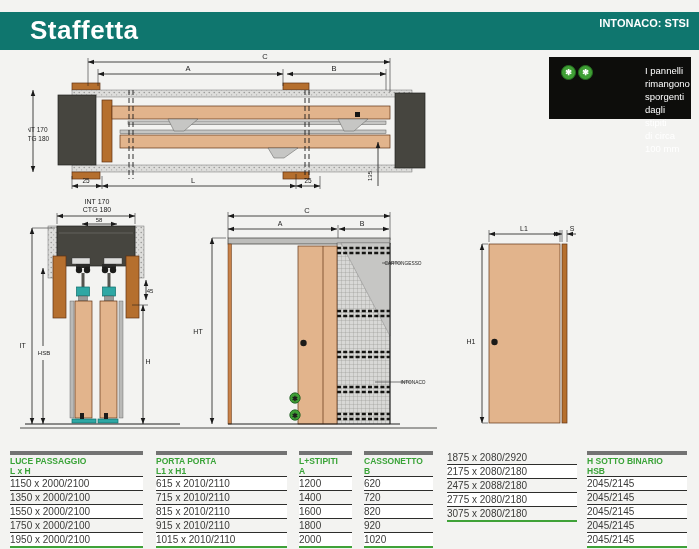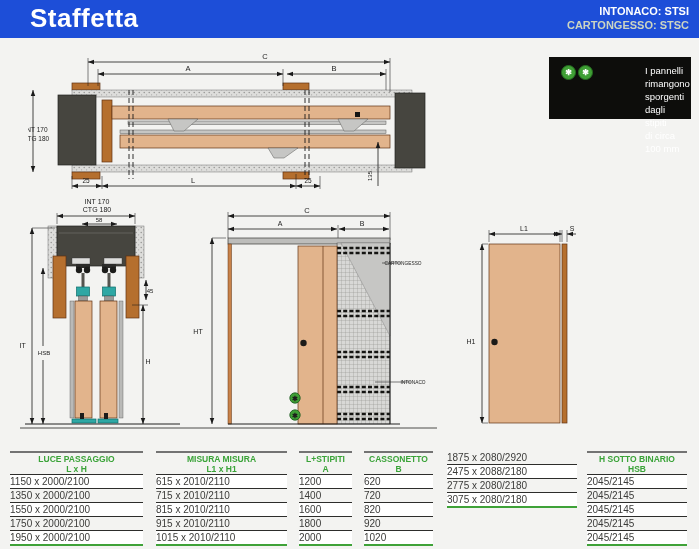--- a/index.html
+++ b/index.html
@@ -1,20 +1,20 @@
 <!DOCTYPE html>
 <html><head>
 <meta charset="utf-8">
 <style>
   html,body{margin:0;padding:0;}
   body{font-family:"Liberation Sans",sans-serif;background:#e9e9e7;}
   .page{position:relative;width:699px;height:549px;background:#f3f3f1;overflow:hidden;}
 
   
-  .topbar{position:absolute;left:0;top:0;width:699px;height:38px;background:#1d4ed8;}
+  .topbar{position:absolute;left:0;top:12px;width:699px;height:38px;background:#0f766e;}
   .topbar .title{position:absolute;left:30px;top:3px;font-size:26px;font-weight:bold;color:#ffffff;letter-spacing:.5px;}
   .topbar .codes{position:absolute;right:10px;top:4px;text-align:right;line-height:14px;}
   .topbar .code1{font-size:11px;font-weight:bold;color:#ffffff;display:block;}
   .topbar .code2{font-size:11px;font-weight:bold;color:#ccd5c2;display:block;}
 
   
   .note{position:absolute;left:549px;top:57px;width:142px;height:62px;background:#0d0d0b;}
   .note .badge{position:absolute;width:13px;height:13px;border-radius:50%;background:#3f9f35;border:1px solid #256b20;
     color:#fff;font-size:8px;line-height:13px;text-align:center;font-weight:bold;}
   .note .b1{left:12px;top:8px;} .note .b2{left:29px;top:8px;}
@@ -30,37 +30,36 @@
   .tan{fill:#e2b48c;stroke:#5f3212;stroke-width:0.7;}
   .brown{fill:#b56f2e;stroke:#5f3212;stroke-width:0.7;}
   .dark{fill:#46453f;stroke:#22221f;stroke-width:0.7;}
   .alu{fill:#c6c6c4;stroke:#5a5a58;stroke-width:0.5;}
   .teal{fill:#2ea7a4;stroke:#0e6f6d;stroke-width:0.7;}
   .band{stroke:#141412;stroke-width:2.4;stroke-dasharray:4,2.2;fill:none;}
 
   
   .spec{position:absolute;left:0;top:451px;width:699px;height:95px;}
   .col{position:absolute;top:0;}
-  .th{border-top:2px solid #737373;border-bottom:1px solid #2d2d2b;height:20px;text-align:center;
+  .th{border-top:4px solid #737373;border-bottom:1px solid #2d2d2b;height:20px;text-align:left;
       color:#3aa338;font-weight:bold;font-size:8.5px;line-height:10px;padding-top:1px;}
   .th span{display:block;}
   .td{height:13px;line-height:13.5px;text-align:left;font-size:10px;color:#3b3b39;border-bottom:1px solid #2d2d2b;}
   .col .td:nth-child(even){background:#ffffff;}
   .col .td:last-child{border-bottom:2px solid #3fa238;}
 </style>
 </head>
 <body>
 
 <div class="page">
 
   <div class="topbar">
     <div class="title">Staffetta</div>
     <div class="codes">
       <span class="code1">INTONACO: STSI</span>
-      <span class="code2">CARTONGESSO: STSC</span>
     </div>
   </div>
 
   <div class="note">
     <span class="badge b1">✱</span>
     <span class="badge b2">✱</span>
     <div class="ntext">
       <span>I pannelli rimangono</span>
       <span>sporgenti dagli stipiti</span>
       <span>di circa 100 mm</span>
@@ -357,21 +356,21 @@
       </div>
       <div class="td">1150 x 2000/2100</div>
       <div class="td">1350 x 2000/2100</div>
       <div class="td">1550 x 2000/2100</div>
       <div class="td">1750 x 2000/2100</div>
       <div class="td">1950 x 2000/2100</div>
     </div>
 
     <div class="col" style="left:156px;width:131px;">
       <div class="th">
-        <span>MISURA MISURA</span>
+        <span>PORTA PORTA</span>
         <span>L1 x H1</span>
       </div>
       <div class="td">615 x 2010/2110</div>
       <div class="td">715 x 2010/2110</div>
       <div class="td">815 x 2010/2110</div>
       <div class="td">915 x 2010/2110</div>
       <div class="td">1015 x 2010/2110</div>
     </div>
 
     <div class="col" style="left:299px;width:53px;">
@@ -393,20 +392,21 @@
       </div>
       <div class="td">620</div>
       <div class="td">720</div>
       <div class="td">820</div>
       <div class="td">920</div>
       <div class="td">1020</div>
     </div>
 
     <div class="col" style="left:447px;width:130px;">
       <div class="td">1875 x 2080/2920</div>
+      <div class="td">2175 x 2080/2180</div>
       <div class="td">2475 x 2088/2180</div>
       <div class="td">2775 x 2080/2180</div>
       <div class="td">3075 x 2080/2180</div>
     </div>
 
     <div class="col" style="left:587px;width:100px;">
       <div class="th">
         <span>H SOTTO BINARIO</span>
         <span>HSB</span>
       </div>

